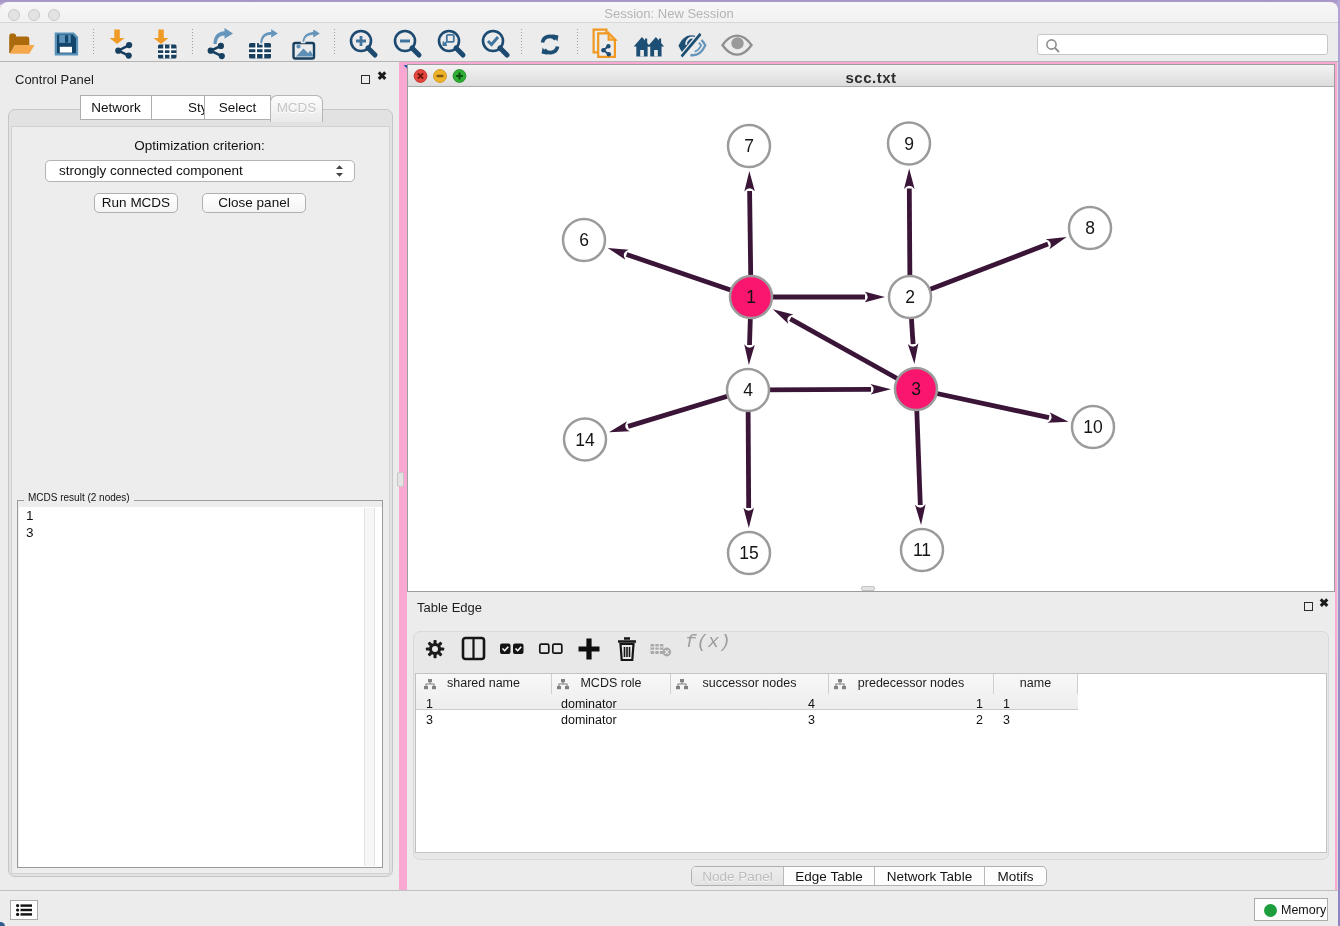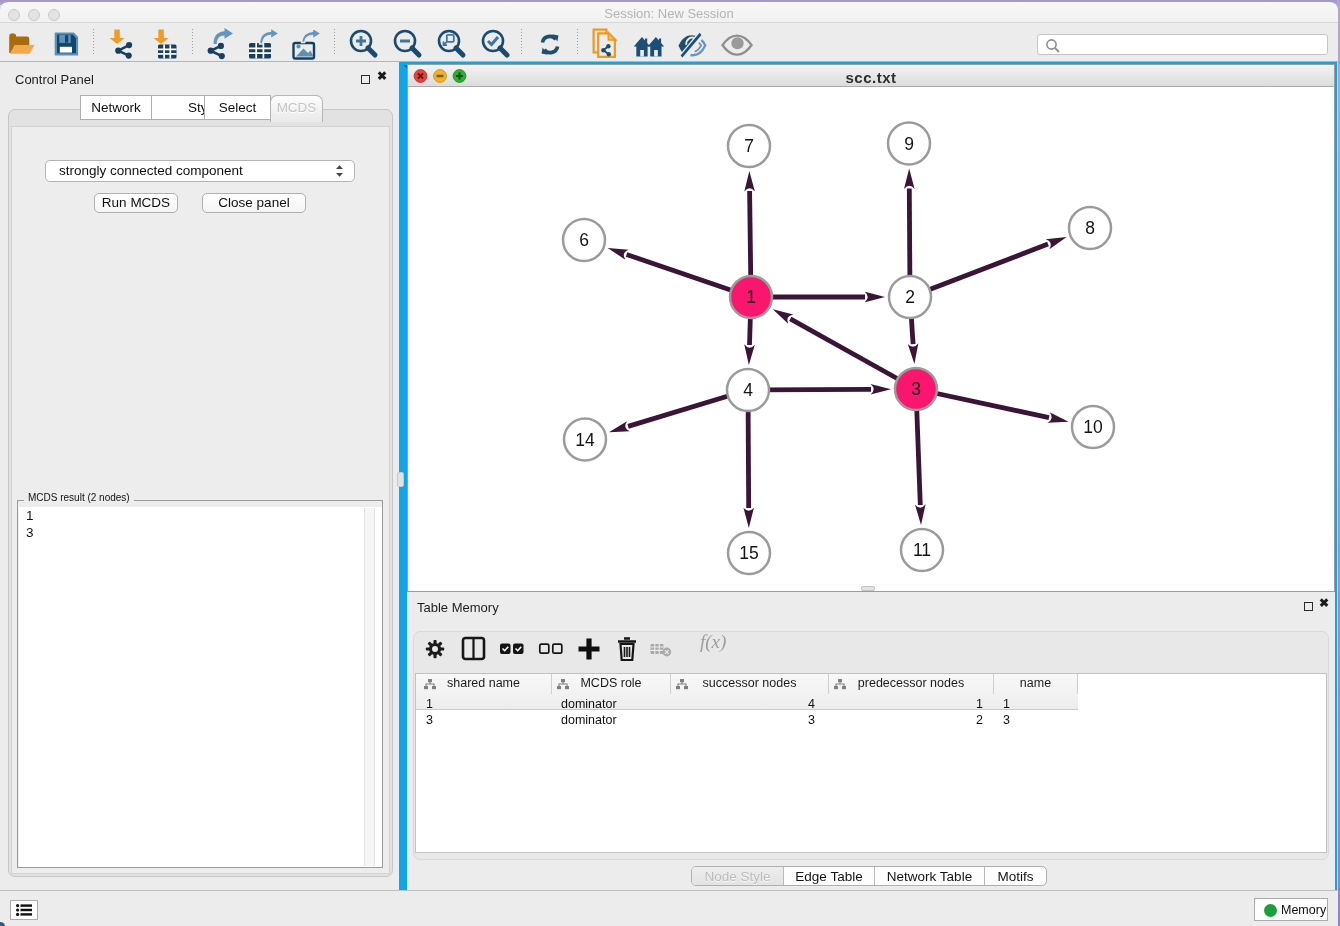--- a/index.html
+++ b/index.html
@@ -2,21 +2,21 @@
 <html><head>
 <meta charset="utf-8">
 <style>
 * { margin:0; padding:0; box-sizing:border-box; }
 html,body { width:1340px; height:926px; overflow:hidden; }
 body { font-family:"Liberation Sans", sans-serif; background:#ececec; position:relative; }
 .abs { position:absolute; }
 
 #desk-top { left:0; top:0; width:1340px; height:5px; background:linear-gradient(180deg,#a394c4,#baa9d6); }
 #desk-right { right:0; top:0; width:3px; height:926px; background:linear-gradient(180deg,#b3a5d5,#8d85c3); }
-#appwin { left:0; top:2px; width:1338px; height:925px; background:#0ea5e9; border-top-left-radius:8px; border-top-right-radius:8px; overflow:hidden; box-shadow: inset 1px 0 0 #dcdcdc, inset -1px 0 0 #dcdcdc; }
+#appwin { left:0; top:2px; width:1338px; height:925px; background:#f9a8d4; border-top-left-radius:8px; border-top-right-radius:8px; overflow:hidden; box-shadow: inset 1px 0 0 #dcdcdc, inset -1px 0 0 #dcdcdc; }
 
 #titlebar { left:0; top:0; width:1338px; height:21px; background:linear-gradient(180deg,#f7f7f7,#f1f1f1); border-bottom:1px solid #d8d8d8; border-top-left-radius:8px; border-top-right-radius:8px; }
 #titlebar .tl { position:absolute; top:7px; width:12px; height:12px; border-radius:50%; background:#e3e3e3; border:1px solid #c9c9c9; }
 #title-text { width:100%; text-align:center; top:4px; font-size:13px; color:#b4b4b4; }
 
 #toolbar { left:0; top:21px; width:1338px; height:39px; background:#ececec; border-bottom:1px solid #b5b5b5; }
 .tbi { position:absolute; top:0; }
 .tbsep { position:absolute; top:6px; width:1px; height:27px; background-image:linear-gradient(#9f9f9f 1px, transparent 1px); background-size:1px 3px; }
 #searchbox { left:1037px; top:11px; width:291px; height:21px; background:#fff; border:1px solid #c6c6c6; border-radius:3px; }
 
@@ -193,20 +193,21 @@
   <div class="abs" id="cpanel">
     <div class="abs" id="cp-title">Control Panel</div>
     <div class="winbtn-sq" style="left:361px; top:13px;"></div>
     <div class="winbtn-x" style="left:377px; top:7px;">✖</div>
     <div class="cptab" style="left:80px; width:72px;">Network</div>
     <div class="cptab" style="left:151px; width:54px;padding-left:36px;">Style</div>
     <div class="cptab" style="left:204px; width:67px;">Select</div>
     <div id="tab-mcds" style="left:270px; width:53px;">MCDS</div>
     <div class="abs" id="cp-outer"></div>
     <div class="abs" id="cp-inner"></div>
+    <div class="abs" id="opt-label">Optimization criterion:</div>
     <div class="abs" id="dropdown">strongly connected component
       <svg width="11" height="14" style="position:absolute; right:9px; top:3px;" viewBox="0 0 11 14">
         <path d="M2 5 L5.5 1.2 L9 5 Z" fill="#444"></path>
           <path d="M2 9 L5.5 12.8 L9 9 Z" fill="#444"></path>
       </svg>
     </div>
     <div class="btn" style="left:94px; top:131px; width:84px;">Run MCDS</div>
     <div class="btn" style="left:202px; top:131px; width:104px;">Close panel</div>
     <div class="abs" id="groupbox">
       <div class="abs" id="gb-list">
@@ -283,21 +284,21 @@
           <text x="177" y="358.5">14</text>
           <text x="341" y="472">15</text>
         </g>
       </svg>
     </div>
   </div>
 
   <div class="abs" style="left:397px;top:470px;width:7px;height:15px;background:#e3e3e3;border:1px solid #c8c8c8;border-radius:2px;"></div>
   <div class="abs" style="left:861px;top:584px;width:14px;height:5px;background:#e3e3e3;border:1px solid #c4c4c4;border-radius:2px;"></div>
   <div class="abs" id="tpanel">
-    <div class="abs" id="tp-title">Table Memory</div>
+    <div class="abs" id="tp-title">Table Edge</div>
     <div class="winbtn-sq" style="left:897px; top:10px;"></div>
     <div class="winbtn-x" style="left:912px; top:4px;">✖</div>
     <div class="abs" style="left:5.5px; top:39px; width:916px; height:229px; background:#e8e8e8; border:1px solid #d9d9d9; border-radius:7px;"></div>
     <div class="abs" id="tp-toolbar">
       <svg class="abs" style="left:6px;top:15px;" width="24" height="24" viewBox="0 0 24 24">
         <g fill="#1c1c1c" transform="translate(1.6,1.6) scale(0.87)">
           <circle cx="12" cy="12" r="7"></circle>
           <g>
               <rect x="10.2" y="1.5" width="3.6" height="21" rx="1"></rect>
             </g>
@@ -338,21 +339,21 @@
       <svg class="abs" style="left:233px;top:20px;" width="22" height="15" viewBox="0 0 22 15">
         <g fill="#a9a9a9">
           <rect x="0.5" y="2" width="13" height="10" rx="1"></rect>
         </g>
         <g stroke="#ececec" stroke-width="1.1">
             <path d="M0.5 5 h13 M0.5 8.4 h13 M4.8 2 v10 M9.2 2 v10"></path>
           </g>
         <circle cx="16.8" cy="10" r="4.4" fill="#a9a9a9"></circle>
         <path d="M15 8.2 l3.6 3.6 M18.6 8.2 l-3.6 3.6" stroke="#ececec" stroke-width="1.2"></path>
       </svg>
-      <div class="abs" style="left:268px;top:9px;font-family:Liberation Serif, serif;font-style:italic;font-size:19px;color:#9c9c9c;margin-left:15px;">f(x)</div>
+      <div class="abs" style="left:268px;top:9px;font-family:Liberation Mono, monospace;font-style:italic;font-size:19px;color:#9c9c9c;">f(x)</div>
     </div>
     <div class="abs" id="ttable">
       <div class="th-row" style="width:662px;">
         <div class="th-cell" style="left:0;width:136px;">shared name</div>
         <div class="th-cell" style="left:136px;width:119px;">MCDS role</div>
         <div class="th-cell" style="left:255px;width:158px;">successor nodes</div>
         <div class="th-cell" style="left:413px;width:165px;">predecessor nodes</div>
         <div class="th-cell" style="left:578px;width:84px;">name</div>
         <svg class="abs" style="left:8px;top:5px;" width="12" height="11" viewBox="0 0 12 11">
             <g fill="#808080">
@@ -393,21 +394,21 @@
       <div class="td" style="left:467px;top:22px;width:100px;text-align:right;">1</div>
       <div class="td" style="left:587px;top:22px;">1</div>
       <div class="td" style="left:10px;top:38px;">3</div>
       <div class="td" style="left:145px;top:38px;">dominator</div>
       <div class="td" style="left:299px;top:38px;width:100px;text-align:right;">3</div>
       <div class="td" style="left:467px;top:38px;width:100px;text-align:right;">2</div>
       <div class="td" style="left:587px;top:38px;">3</div>
     </div>
     <div class="abs" id="tp-tabs">
       <div class="abs" style="left:284px; top:0; height:20px; border:1px solid #b0b0b0; border-radius:5px; overflow:hidden; display:flex; background:#fdfdfd;">
-        <div class="ttab2" style="width:91px; background:linear-gradient(180deg,#ededed,#e2e2e2); color:#bcbcbc; text-shadow:0 1px 0 #fafafa;">Node Style</div>
+        <div class="ttab2" style="width:91px; background:linear-gradient(180deg,#ededed,#e2e2e2); color:#bcbcbc; text-shadow:0 1px 0 #fafafa;">Node Panel</div>
         <div class="ttab2" style="width:91px; border-left:1px solid #b9b9b9;">Edge Table</div>
         <div class="ttab2" style="width:110px; border-left:1px solid #b9b9b9;">Network Table</div>
         <div class="ttab2" style="width:62px; border-left:1px solid #b9b9b9;">Motifs</div>
       </div>
     </div>
   </div>
 
   <div class="abs" id="statusbar">
     <div class="abs" id="list-btn">
       <svg width="16" height="12" viewBox="0 0 16 12" style="position:absolute;left:5px;top:3px;">

